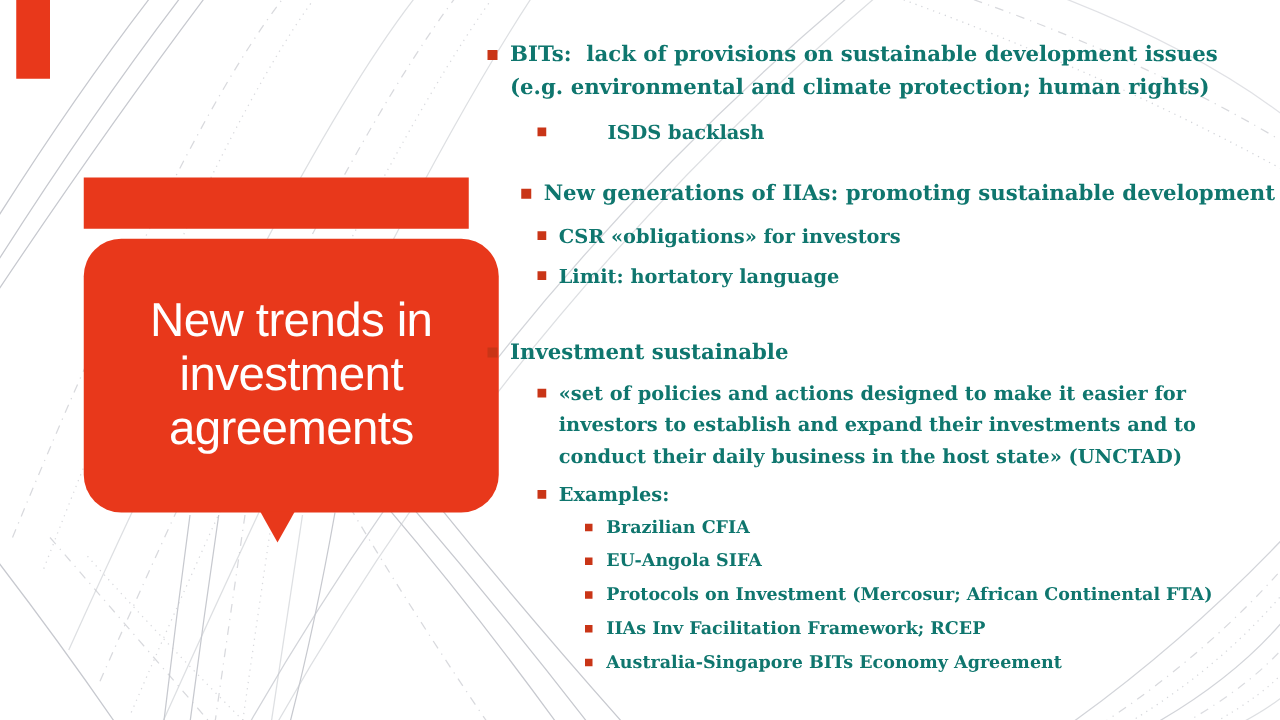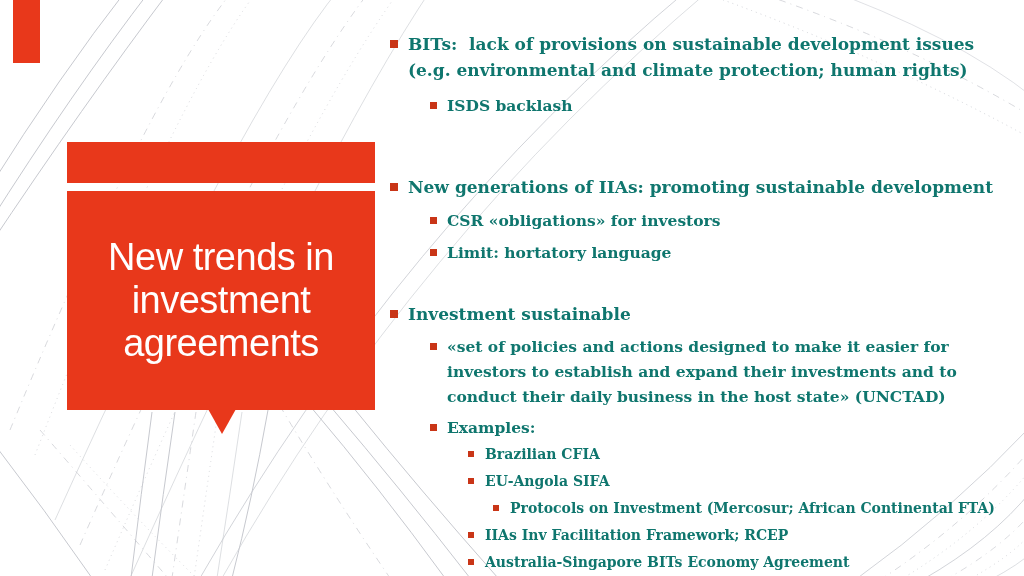--- a/index.html
+++ b/index.html
@@ -18,24 +18,25 @@
     position:absolute;left:13px;top:0;width:27px;height:63px;
     background:#E8381B;
   }
 
   
   .title-strip{
     position:absolute;left:67px;top:142px;width:308px;height:41px;
     background:#E8381B;
   }
   .title-card{
-    position:absolute;left:67px;top:191px;width:308px;height:219px;
+    position:absolute;left:67px;top:191px;width:332px;height:219px;
     background:#E8381B;
     display:flex;align-items:center;justify-content:center;
     text-align:center;
+    border-radius:30px;
   }
   .title-card h1{
     margin:0;padding:0 14px;
     font-family:"Liberation Sans",sans-serif;
     font-weight:300;
     font-size:38px;line-height:43px;
     letter-spacing:-0.5px;
     color:#ffffff;
   }
   .title-pointer{
@@ -56,30 +57,30 @@
   .bul .sq{flex:0 0 auto;background:#C93517;}
   .bul .tx{white-space:pre-wrap;}
 
   .lv1{font-size:17px;line-height:26px;}
   .lv1 .sq{width:8px;height:8px;margin:9px 10px 0 0;}
   .lv2{font-size:15.5px;line-height:25px;padding-left:40px;}
   .lv2 .sq{width:7px;height:7px;margin:9px 10px 0 0;}
   .lv3{font-size:14px;line-height:20px;padding-left:78px;}
   .lv3 .sq{width:6px;height:6px;margin:7px 11px 0 0;}
 
-  .bul:nth-child(2){margin-top:10px;}
-  .bul:nth-child(3){margin-top:56px;}
+  .bul:nth-child(2){margin-top:10px;gap:39px;}
+  .bul:nth-child(3){margin-top:24px;justify-content:flex-end;}
   .bul:nth-child(4){margin-top:8px;}
   .bul:nth-child(5){margin-top:7px;}
   .bul:nth-child(6){margin-top:36px;}
   .bul:nth-child(7){margin-top:7px;}
   .bul:nth-child(8){margin-top:6px;}
   .bul:nth-child(9){margin-top:4px;}
   .bul:nth-child(10){margin-top:7px;}
-  .bul:nth-child(11){margin-top:7px;justify-content:center;}
+  .bul:nth-child(11){margin-top:7px;}
   .bul:nth-child(12){margin-top:7px;}
   .bul:nth-child(13){margin-top:7px;}
 </style>
 </head>
 <body>
 
 <div id="slide">
 
   <svg id="arcs" viewBox="0 0 1024 576" fill="none" xmlns="http://www.w3.org/2000/svg">
     <g stroke="#C7C9CF" stroke-width="1">

